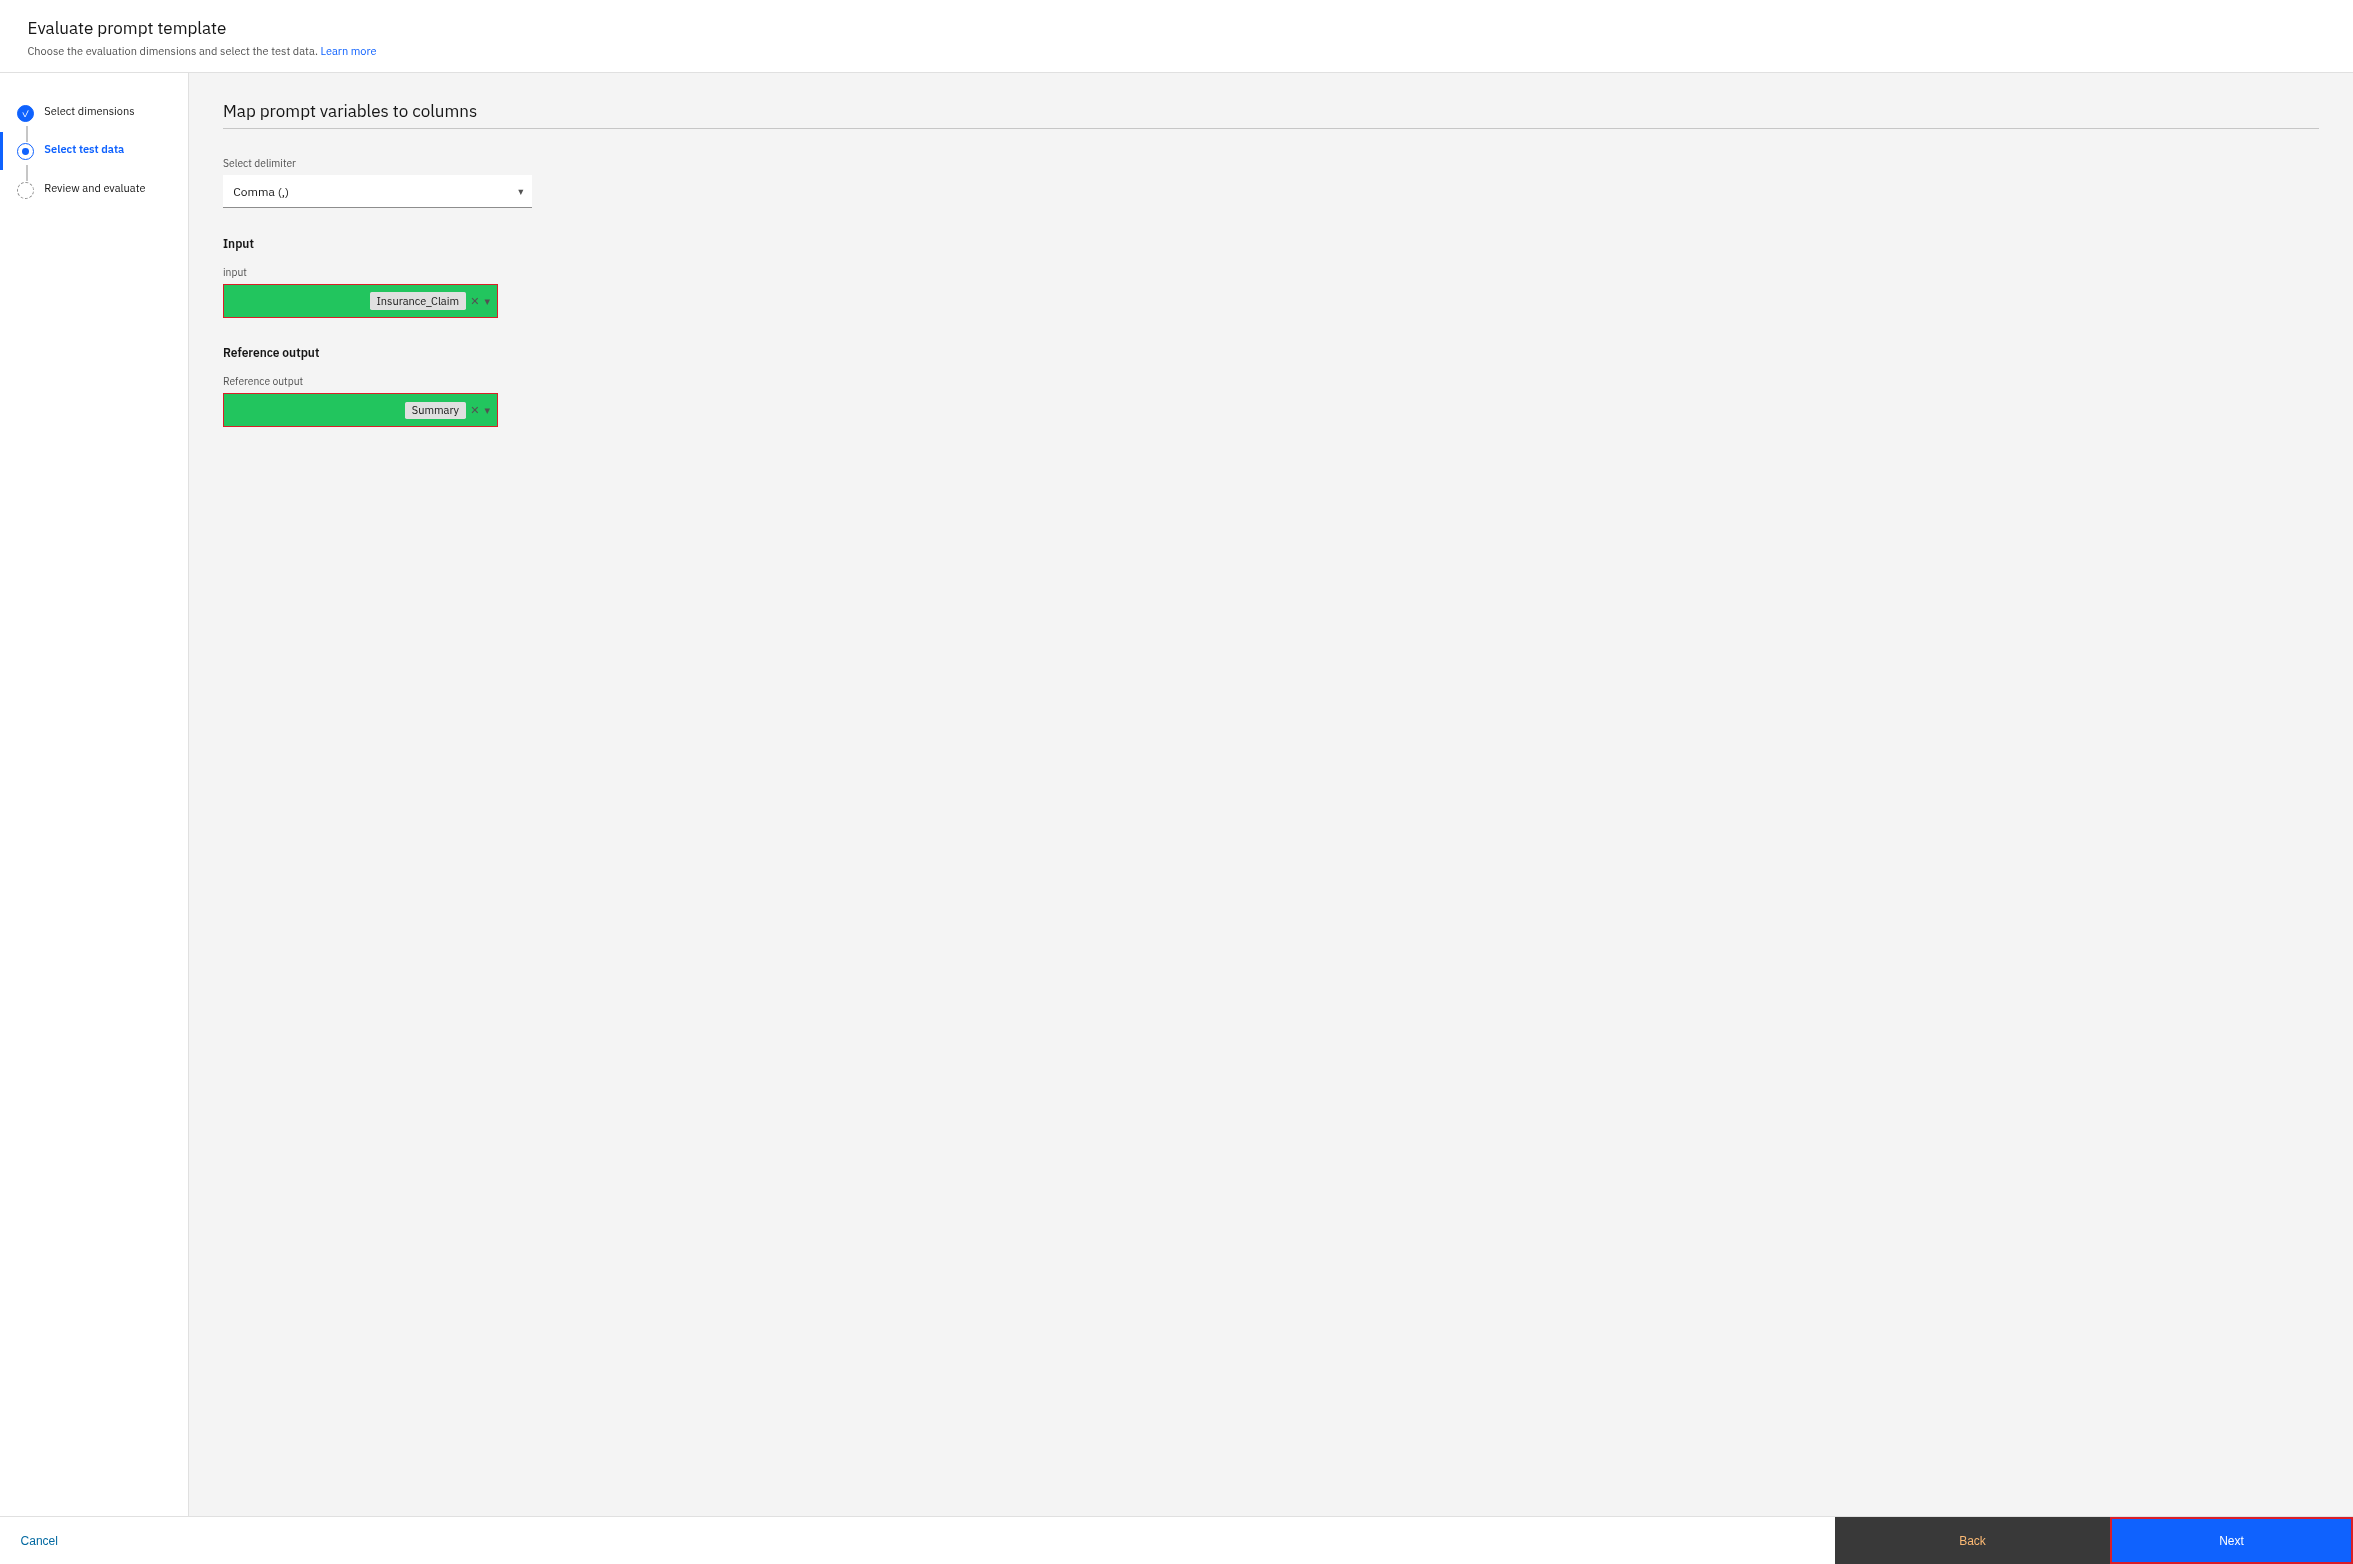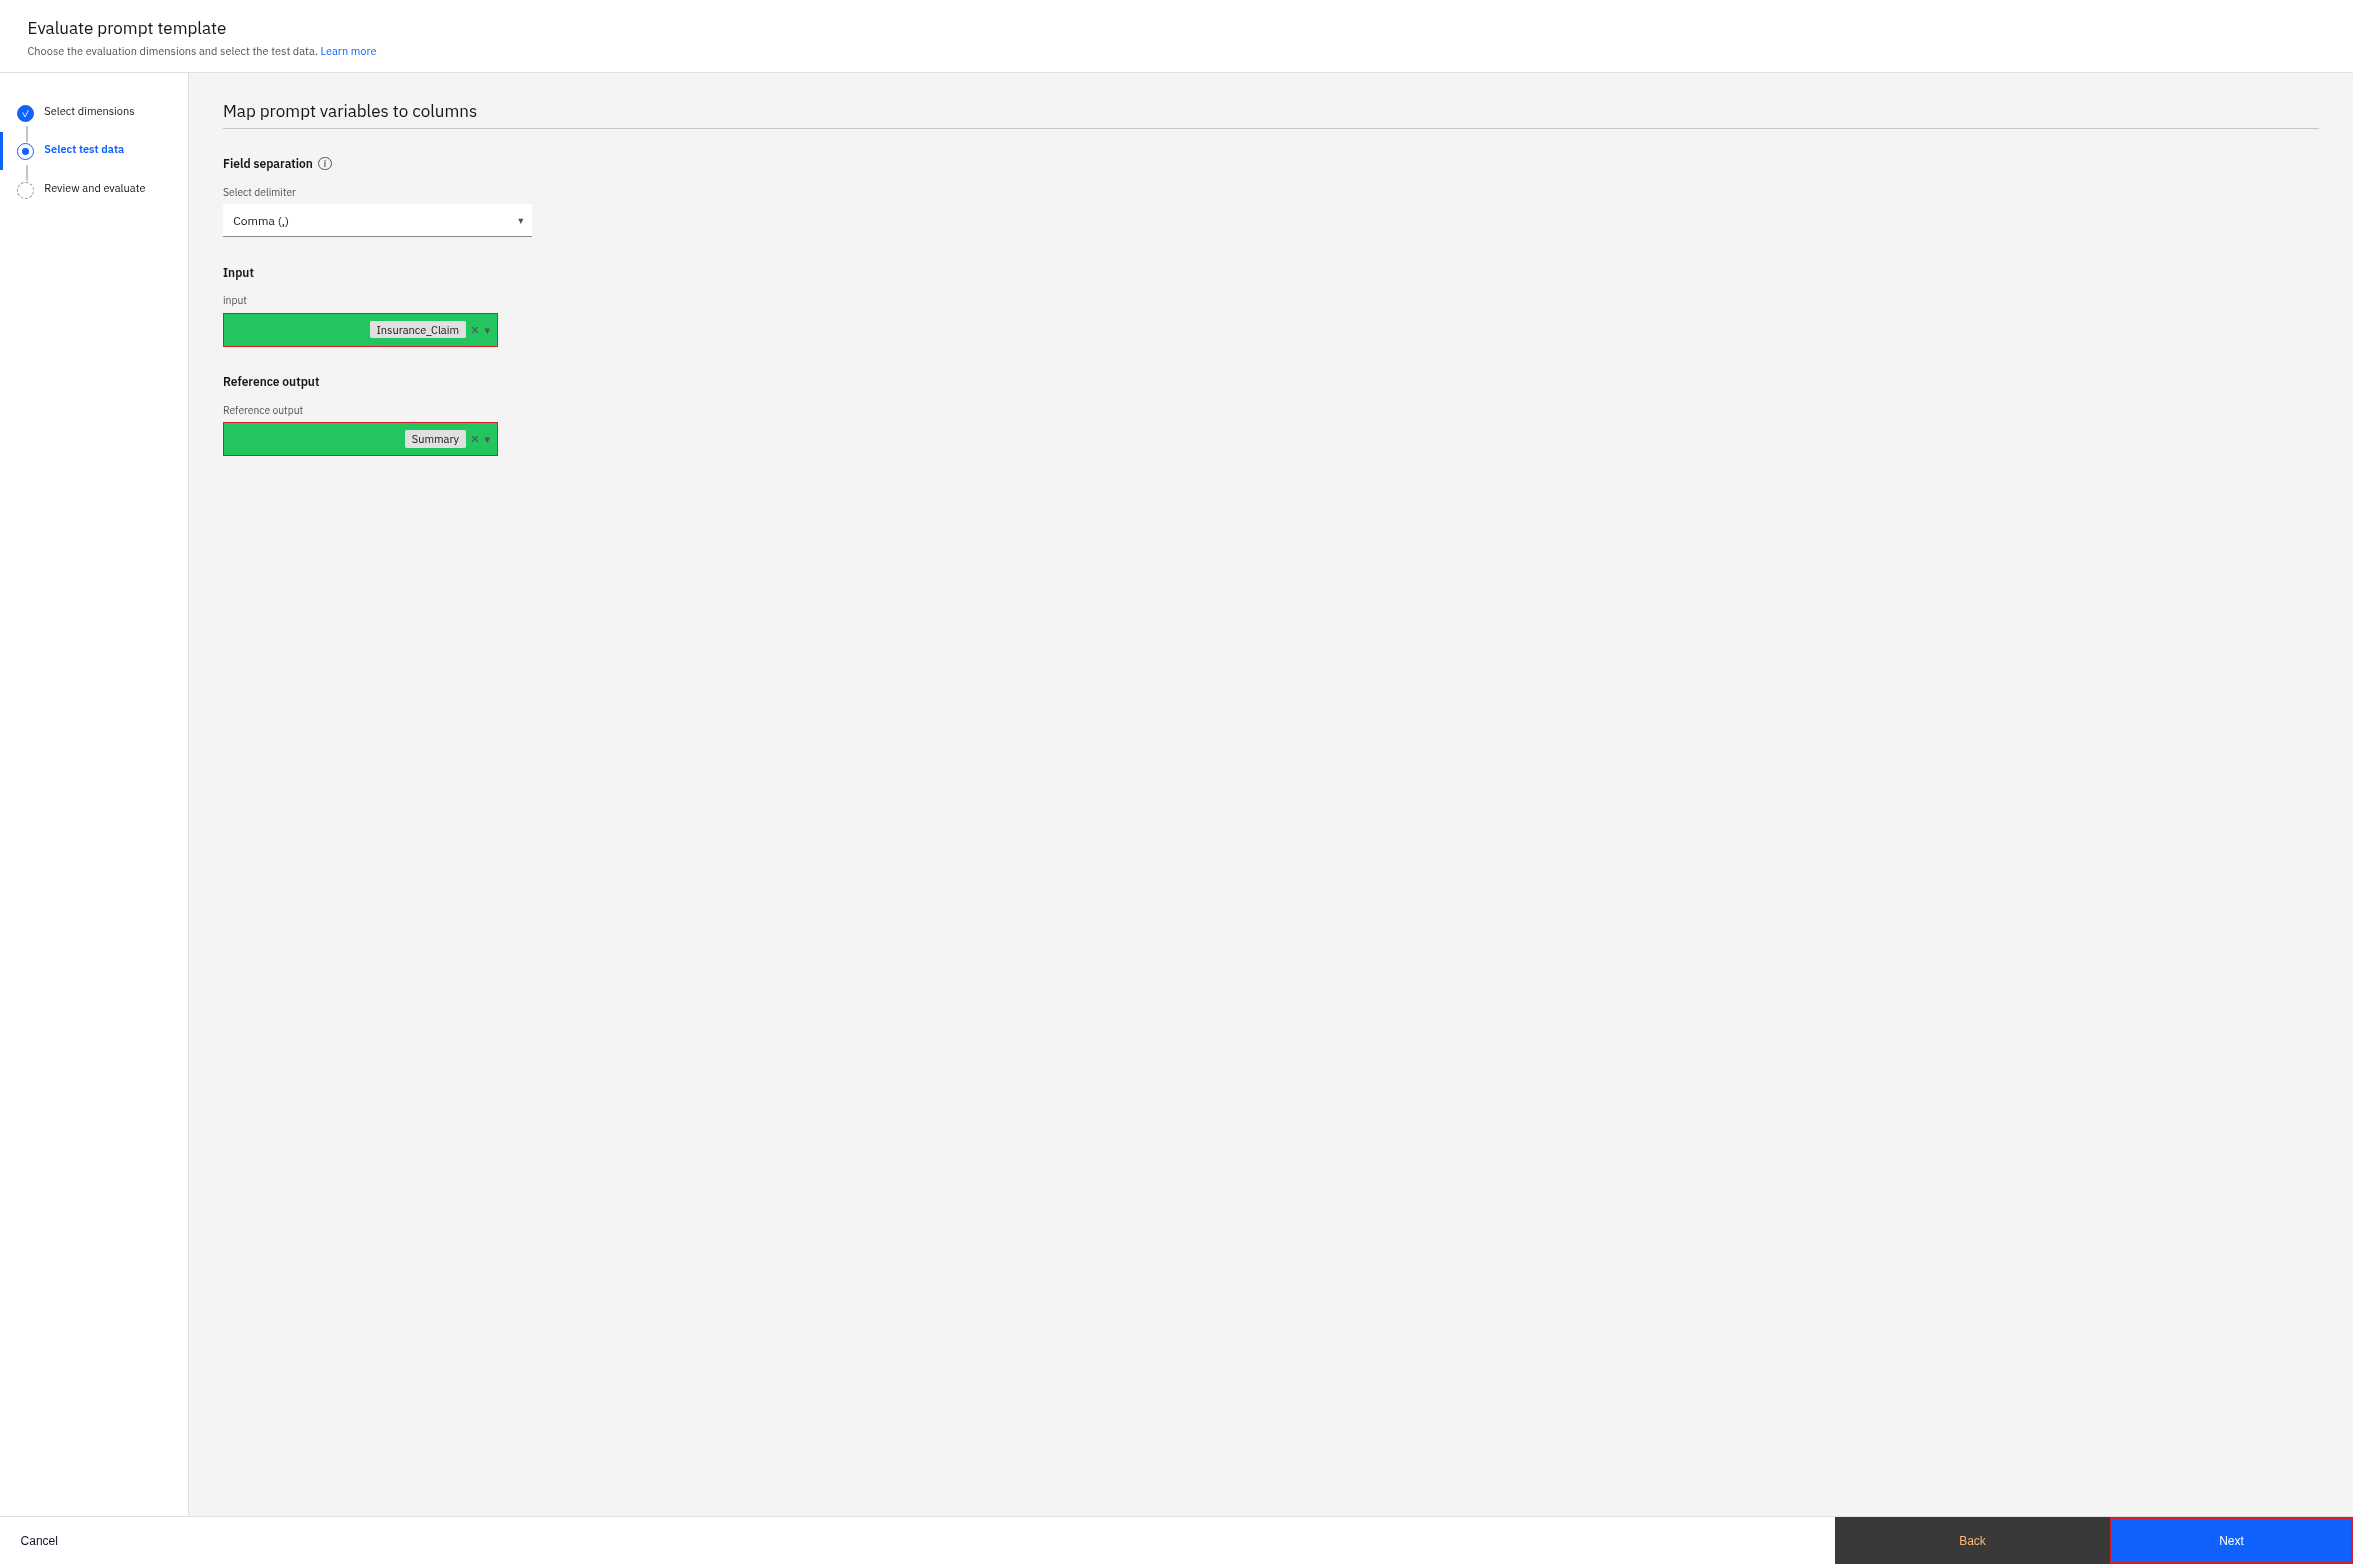--- a/index.html
+++ b/index.html
@@ -234,21 +234,21 @@
       background: #fff;
     }
     .footer-cancel {
       flex: 1;
       display: flex;
       align-items: center;
       padding: 0 20.6px;
       background: #fff;
       border: none;
       font-size: 12px;
-      color: #0f172a;
+      color: #0369a1;
       cursor: pointer;
     }
     .footer-back {
       width: 275px;
       display: flex;
       align-items: center;
       justify-content: center;
       background: #393939;
       color: #fdba74;
       font-size: 12px;
@@ -302,24 +302,20 @@
     </div>
 
   </div>
 
   <div class="right-panel">
     <h2 class="panel-title">Map prompt variables to columns</h2>
 
     <hr class="divider">
 
     <div class="section-block">
-      <div class="section-title">
-        <span>Field separation</span>
-        <span class="info-icon">i</span>
-      </div>
       <div class="field-label">Select delimiter</div>
       <div class="select-wrapper">
         <div class="select-display">
           <span>Comma (,)</span>
           <span class="chevron">▾</span>
         </div>
       </div>
     </div>
 
     <div class="section-block">

